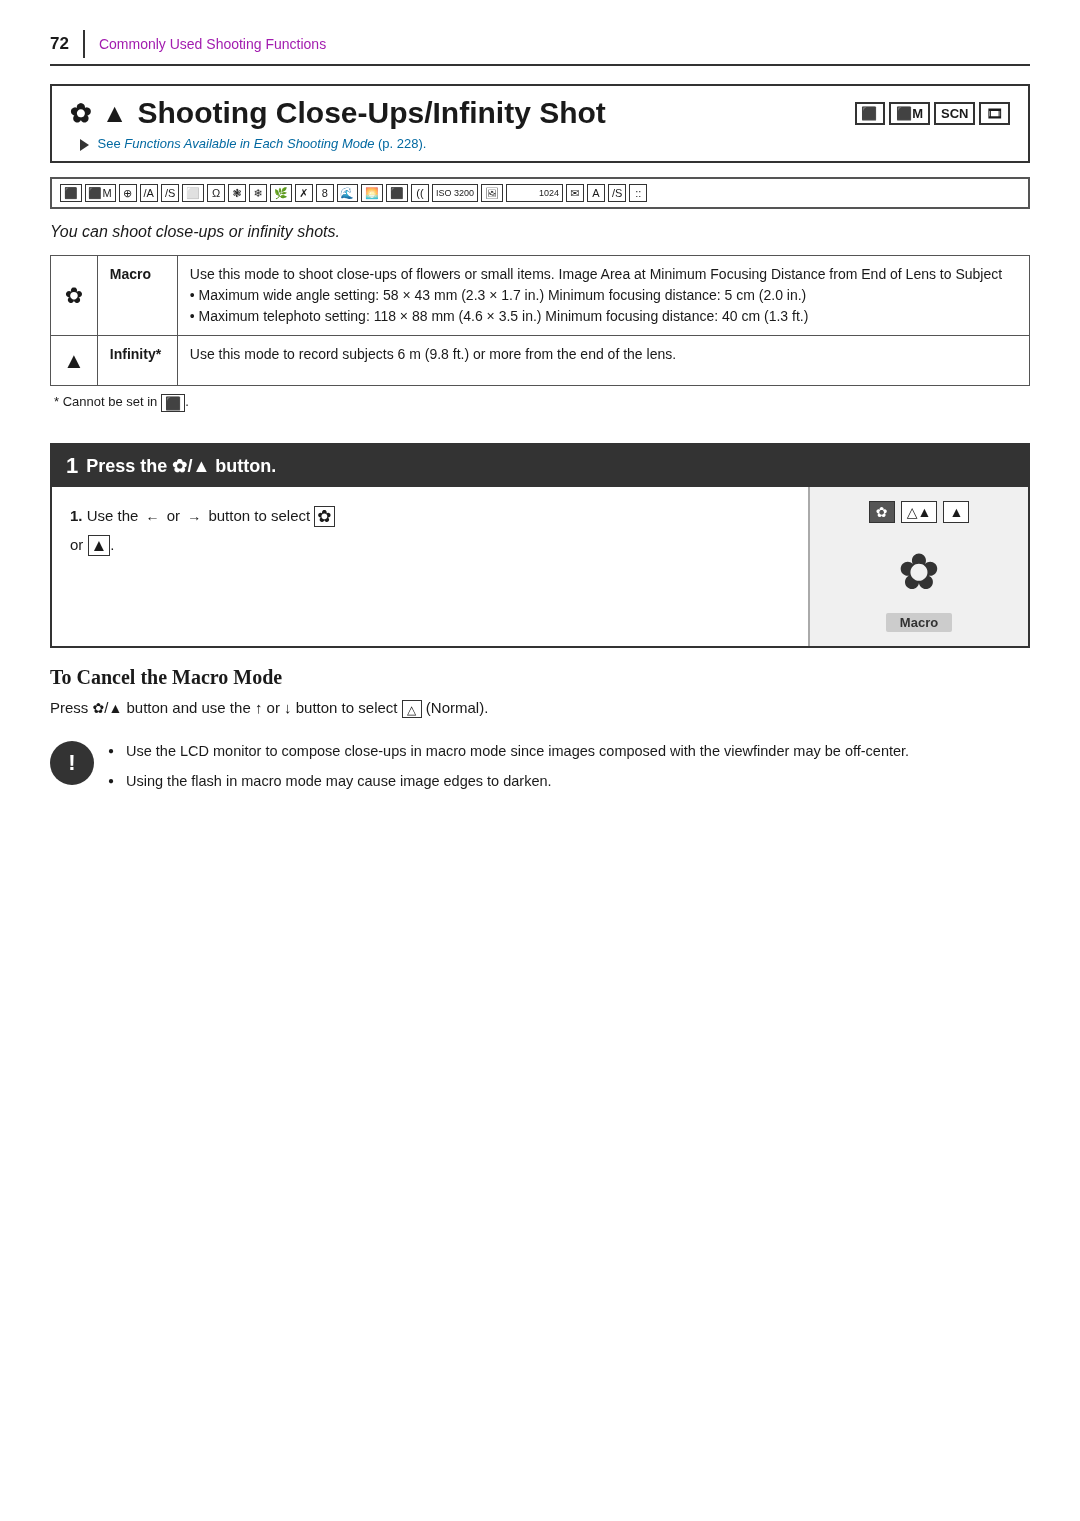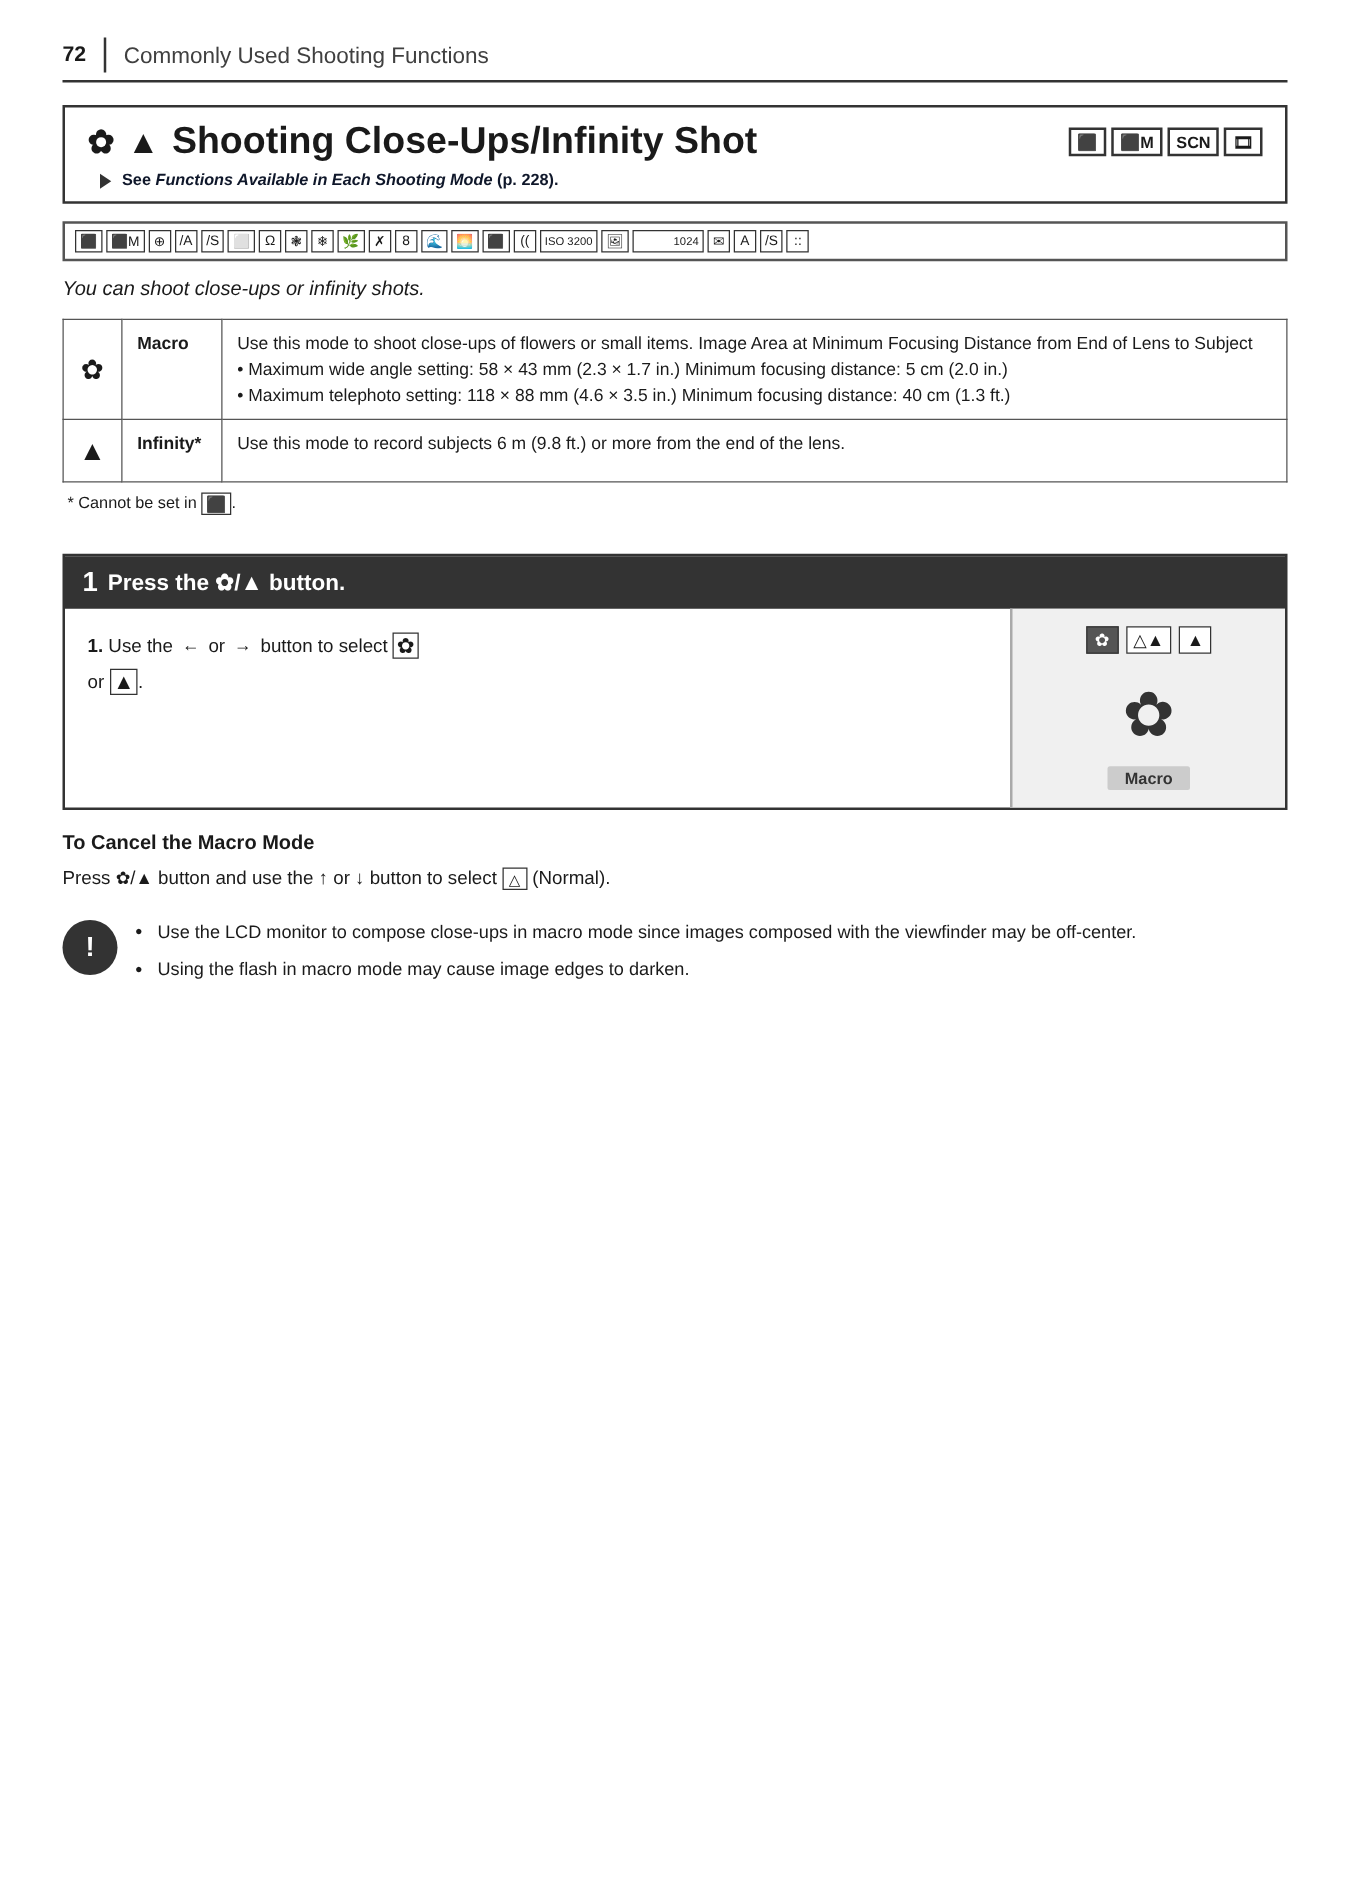--- a/index.html
+++ b/index.html
@@ -26,22 +26,22 @@
       font-weight: bold;
       margin-right: 14px;
     }
     .section-divider {
       width: 2px;
       height: 28px;
       background: #333;
       margin-right: 14px;
     }
     .section-label {
-      font-size: 18px;
-      color: #404040;
+      font-size: 14px;
+      color: #a21caf;
     }
 
     
     .title-section {
       border: 2.5px solid #333;
       padding: 10px 18px 10px 18px;
       margin-bottom: 14px;
       display: flex;
       flex-direction: column;
       gap: 6px;
@@ -64,23 +64,22 @@
       font-size: 13px;
       font-weight: bold;
       min-width: 28px;
       text-align: center;
       display: inline-flex;
       align-items: center;
       justify-content: center;
     }
     .see-functions {
       font-size: 13px;
-      color: #0f172a;
+      color: #0369a1;
       margin-left: 10px;
-      font-weight: bold;
     }
     .arrow-right {
       display: inline-block;
       width: 0;
       height: 0;
       border-top: 6px solid transparent;
       border-bottom: 6px solid transparent;
       border-left: 9px solid #333;
       margin-right: 5px;
       vertical-align: middle;
@@ -221,22 +220,23 @@
       padding: 2px 14px;
       border-radius: 2px;
     }
 
     
     .cancel-section {
       margin-bottom: 18px;
     }
     .cancel-title {
       font-weight: 900;
-      font-size: 16px;
+      font-size: 20px;
       margin-bottom: 6px;
+      font-family: Liberation Serif, serif;
     }
     .cancel-text {
       font-size: 15px;
       line-height: 1.7;
     }
 
     
     .warning-section {
       display: flex;
       align-items: flex-start;

